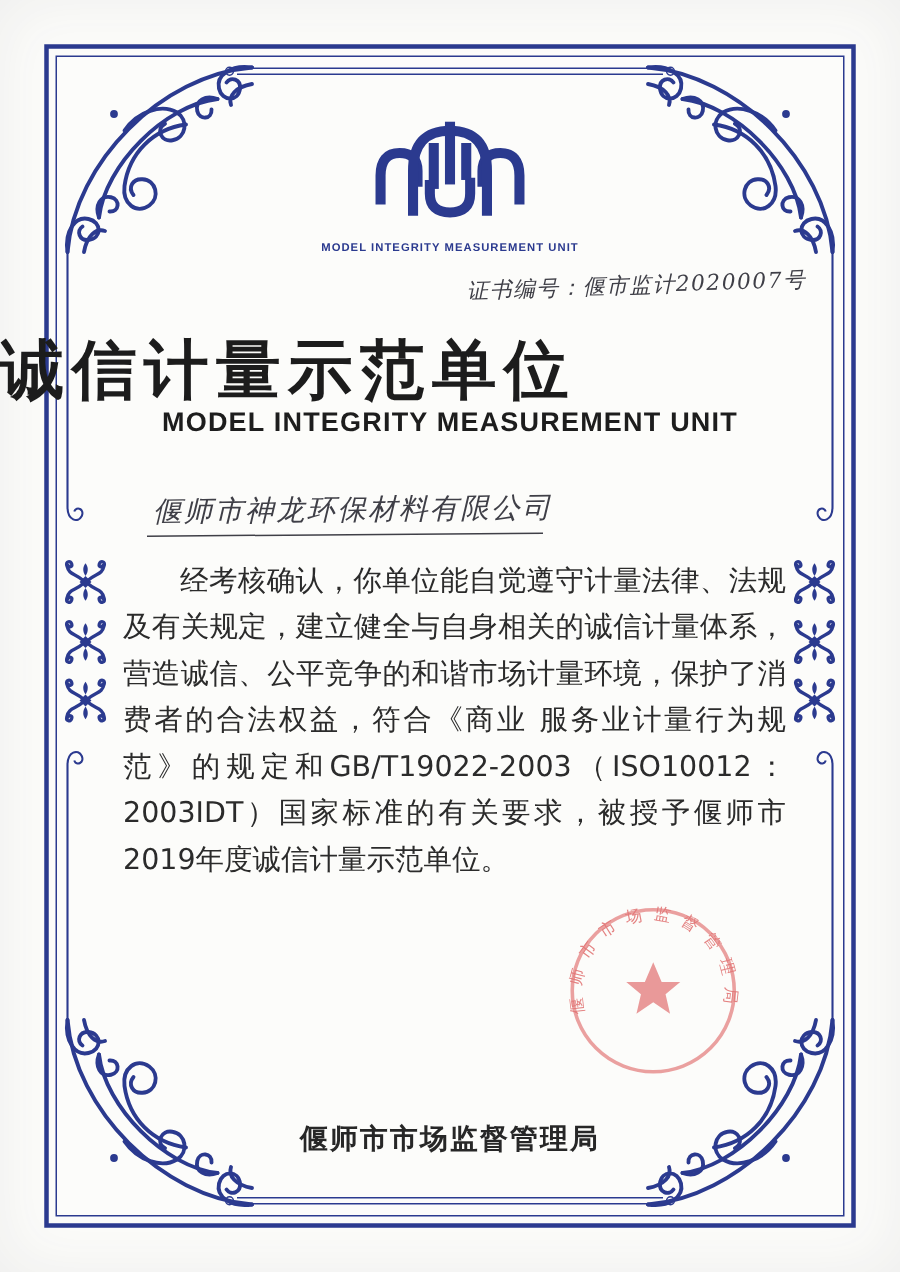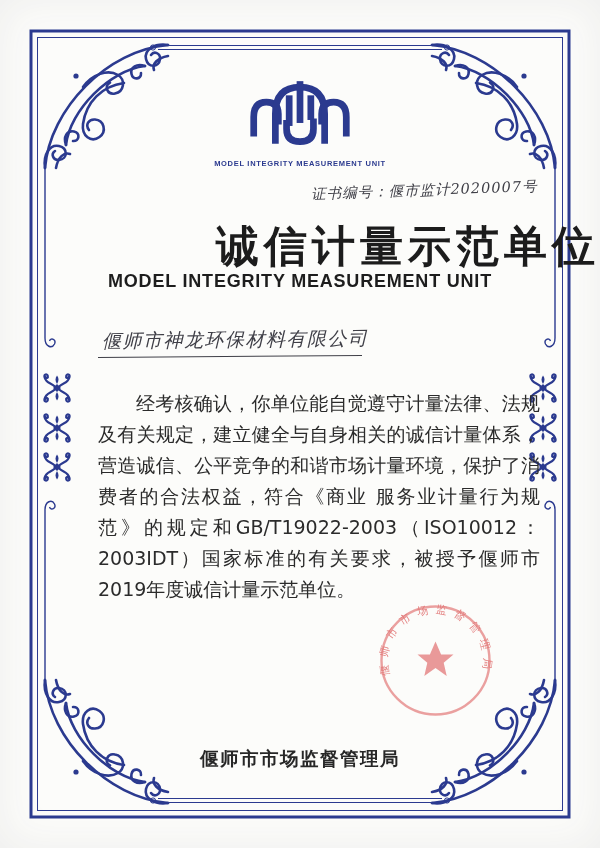--- a/index.html
+++ b/index.html
@@ -21,35 +21,35 @@
     margin-top:3px; font-size:7.5px; font-weight:bold; color:#2b3a8f;
     letter-spacing:0.7px; white-space:nowrap;
     font-family:"Liberation Sans", sans-serif;
   }
   
   .handwrite{
     font-family:"DejaVu Serif", serif; font-style:italic; color:#3f3f47;
   }
   .cert-no{top:181px; right:62px; font-size:14.5px; transform:rotate(-2deg); z-index:2; letter-spacing:1px;}
   .title-zh{
-    left:0; right:0; top:218px; text-align:right; z-index:2;
+    left:0; right:0; top:218px; text-align:left; z-index:2;
     font-family:"DejaVu Serif", serif; font-weight:bold; font-size:43px;
-    letter-spacing:5px; color:#1c1c1c; margin:0;padding-left:20px;
+    letter-spacing:5px; color:#1c1c1c; margin:0;
   }
   .title-en{
     left:0; right:0; top:271px; text-align:center; z-index:2;
     font-weight:bold; font-size:18px; letter-spacing:0.8px; color:#1d1d1d; margin:0;
     font-family:"Liberation Sans", sans-serif;
   }
   .company{left:102px; top:327px; font-size:19px; transform:rotate(-0.6deg); z-index:2; letter-spacing:1.5px; white-space:nowrap;}
   .company-underline{left:98px; top:356px; width:264px; height:0; border-top:1.6px solid #3f3f47; transform:rotate(-0.4deg); z-index:2;}
   .body-text{
     left:82px; top:372px; width:442px; z-index:2;
     font-size:19px; line-height:31px; color:#2b2b2b;
-    text-align:justify; text-indent:2em; margin:16px;
+    text-align:justify; text-indent:2em; margin:0;
     font-family:"DejaVu Sans", sans-serif;
   }
   .issuer{left:306px; top:653px; font-size:15px; color:#2b2b2b; letter-spacing:1px; z-index:2;}
   .seal-svg{left:363px; top:588px; width:145px; height:145px; z-index:3; opacity:0.85;}
   .footer-org{
     left:0; right:0; top:746px; text-align:center; z-index:2;
     font-size:18.5px; font-weight:600; letter-spacing:1.5px; color:#272727;
   }
 </style>
 </head>

